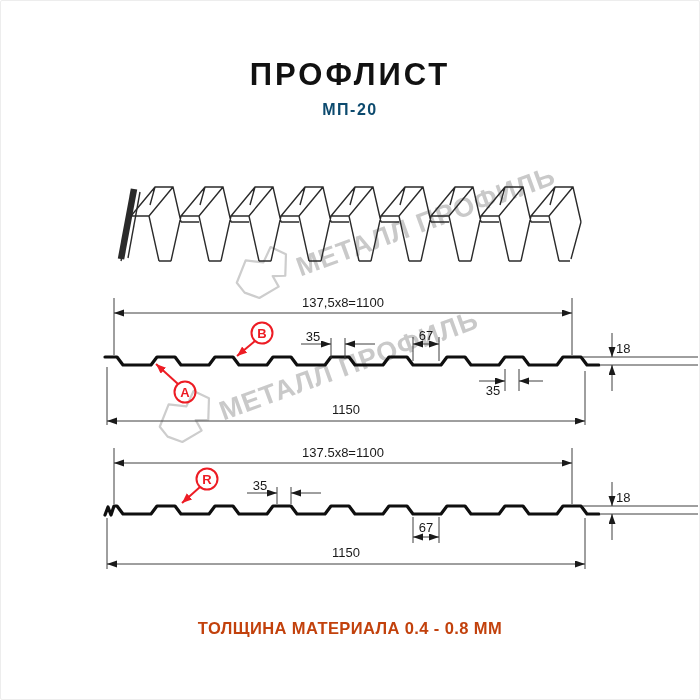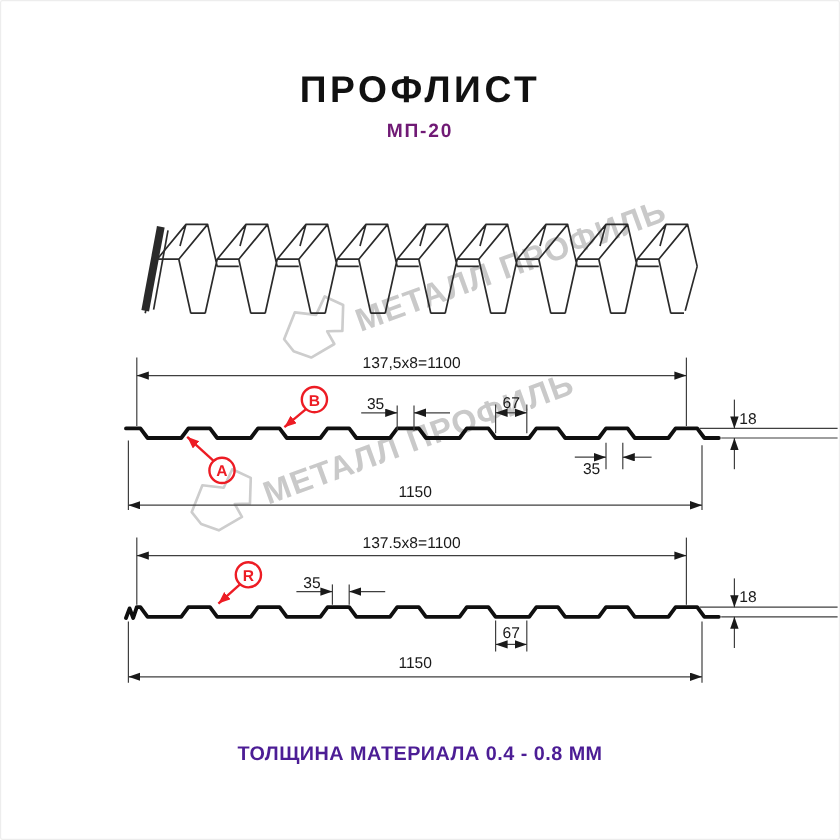--- a/index.html
+++ b/index.html
@@ -7,25 +7,25 @@
     position:relative;width:700px;height:700px;background:#ffffff;
     font-family:"Liberation Sans",sans-serif;overflow:hidden;
     border:1px solid #ededed;border-radius:2px;box-sizing:border-box;
   }
   .title{
     position:absolute;top:56px;left:0;width:100%;text-align:center;
     font-size:31px;font-weight:700;letter-spacing:3px;color:#111;
   }
   .subtitle{
     position:absolute;top:100px;left:0;width:100%;text-align:center;
-    font-size:16px;font-weight:600;letter-spacing:1.5px;color:#701a75;
+    font-size:16px;font-weight:600;letter-spacing:1.5px;color:#0c4a6e;
   }
   .footer{
     position:absolute;top:618px;left:0;width:100%;text-align:center;
-    font-size:16.5px;font-weight:600;letter-spacing:.4px;color:#4c1d95;
+    font-size:16.5px;font-weight:600;letter-spacing:.4px;color:#c2410c;
   }
   svg{position:absolute;top:0;left:0;}
   .wm-text{font-size:27px;font-weight:700;letter-spacing:1px;fill:#c9c9c9;}
   .wm-logo{fill:none;stroke:#cdcdcd;stroke-width:2.2;stroke-linejoin:round;}
   .prof{fill:none;stroke:#0f0f0f;stroke-width:3.2;stroke-linejoin:round;stroke-linecap:round;}
   .thin{stroke:#3f3f3f;stroke-width:1;fill:none;}
   .sheet{fill:none;stroke:#2b2b2b;stroke-width:1.4;stroke-linejoin:round;}
   .dim{font-size:13px;fill:#1a1a1a;}
   .red{stroke:#ed1c24;fill:none;stroke-width:2;}
   .redletter{font-size:13px;font-weight:700;fill:#ed1c24;text-anchor:middle;}

